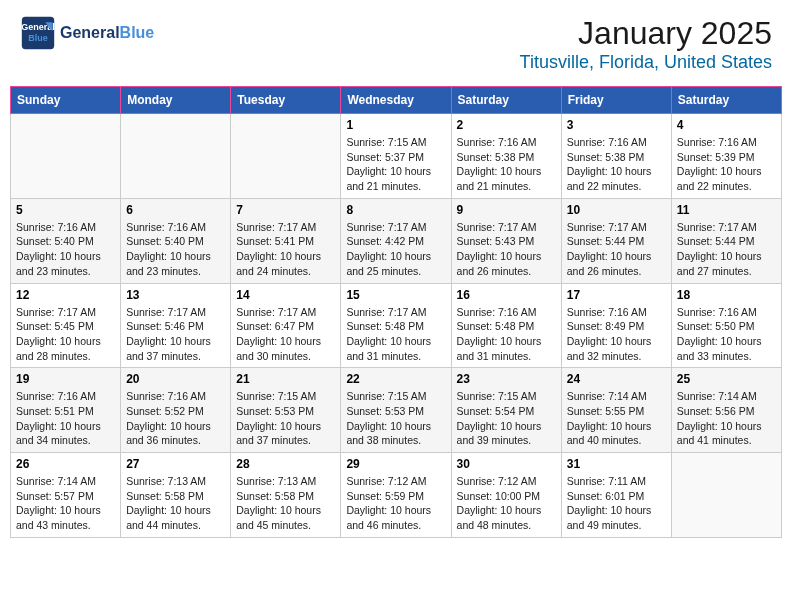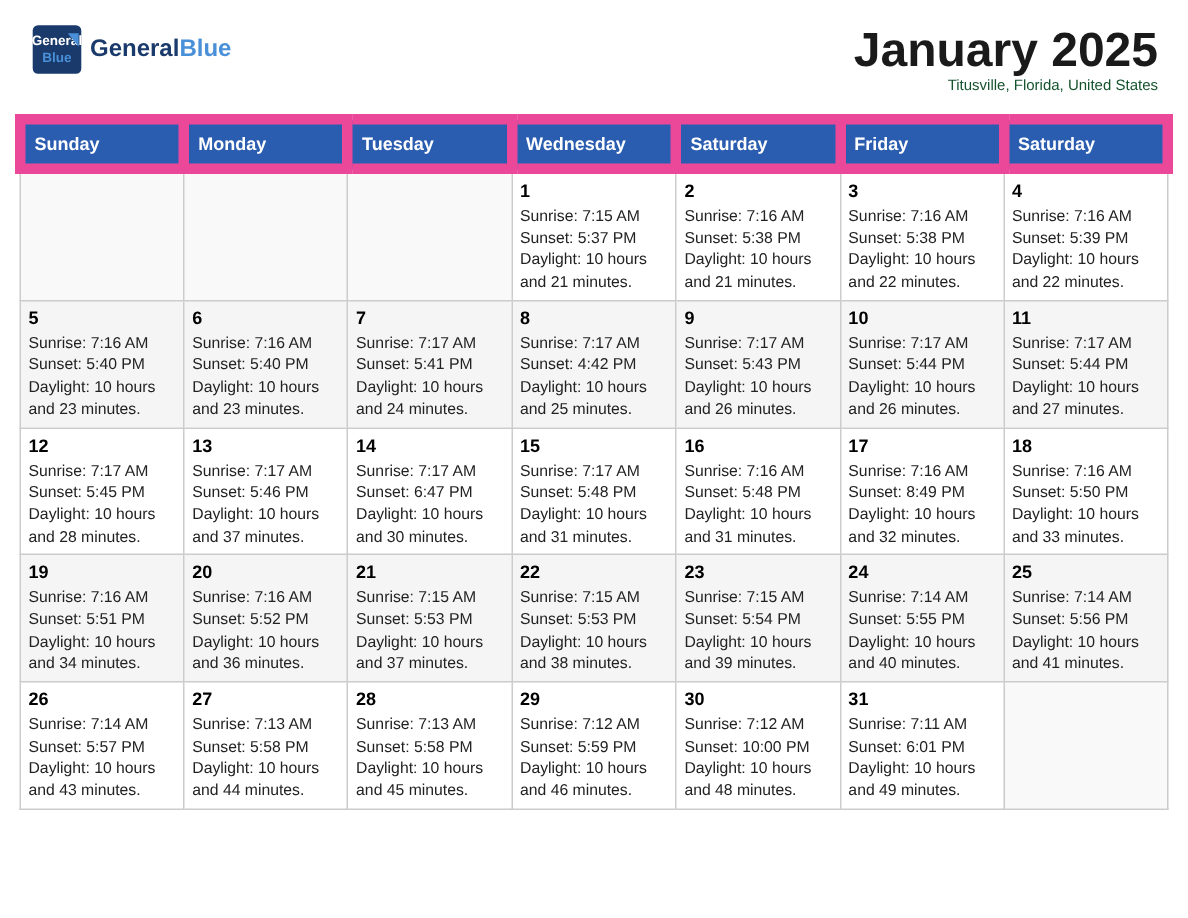--- a/index.html
+++ b/index.html
@@ -24,40 +24,40 @@
     .logo-icon {
       width: 36px;
       height: 36px;
       margin-right: 4px;
     }
     .title-block {
       text-align: right;
     }
     .month-title {
       font-size: 32px;
-      font-weight: bold;
+      font-weight: normal;
       color: #1a1a1a;
     }
     .subtitle {
-      font-size: 10px;
-      color: #14532d;
+      font-size: 18px;
+      color: #0369a1;
     }
     .calendar {
       width: 100%;
       border-collapse: collapse;
       font-size: 11px;
     }
     .calendar thead th {
       background-color: #2a5db0;
       color: white;
       text-align: left;
       padding: 6px 6px;
       font-size: 12px;
       font-weight: bold;
-      border: 7px solid #ec4899;
+      border: 1px solid #ec4899;
     }
     .calendar tbody td {
       border: 1px solid #ccc;
       vertical-align: top;
       padding: 4px 5px;
       width: 110px;
       min-height: 80px;
       background: #fff;
     }
     .calendar tbody tr:nth-child(even) td {

